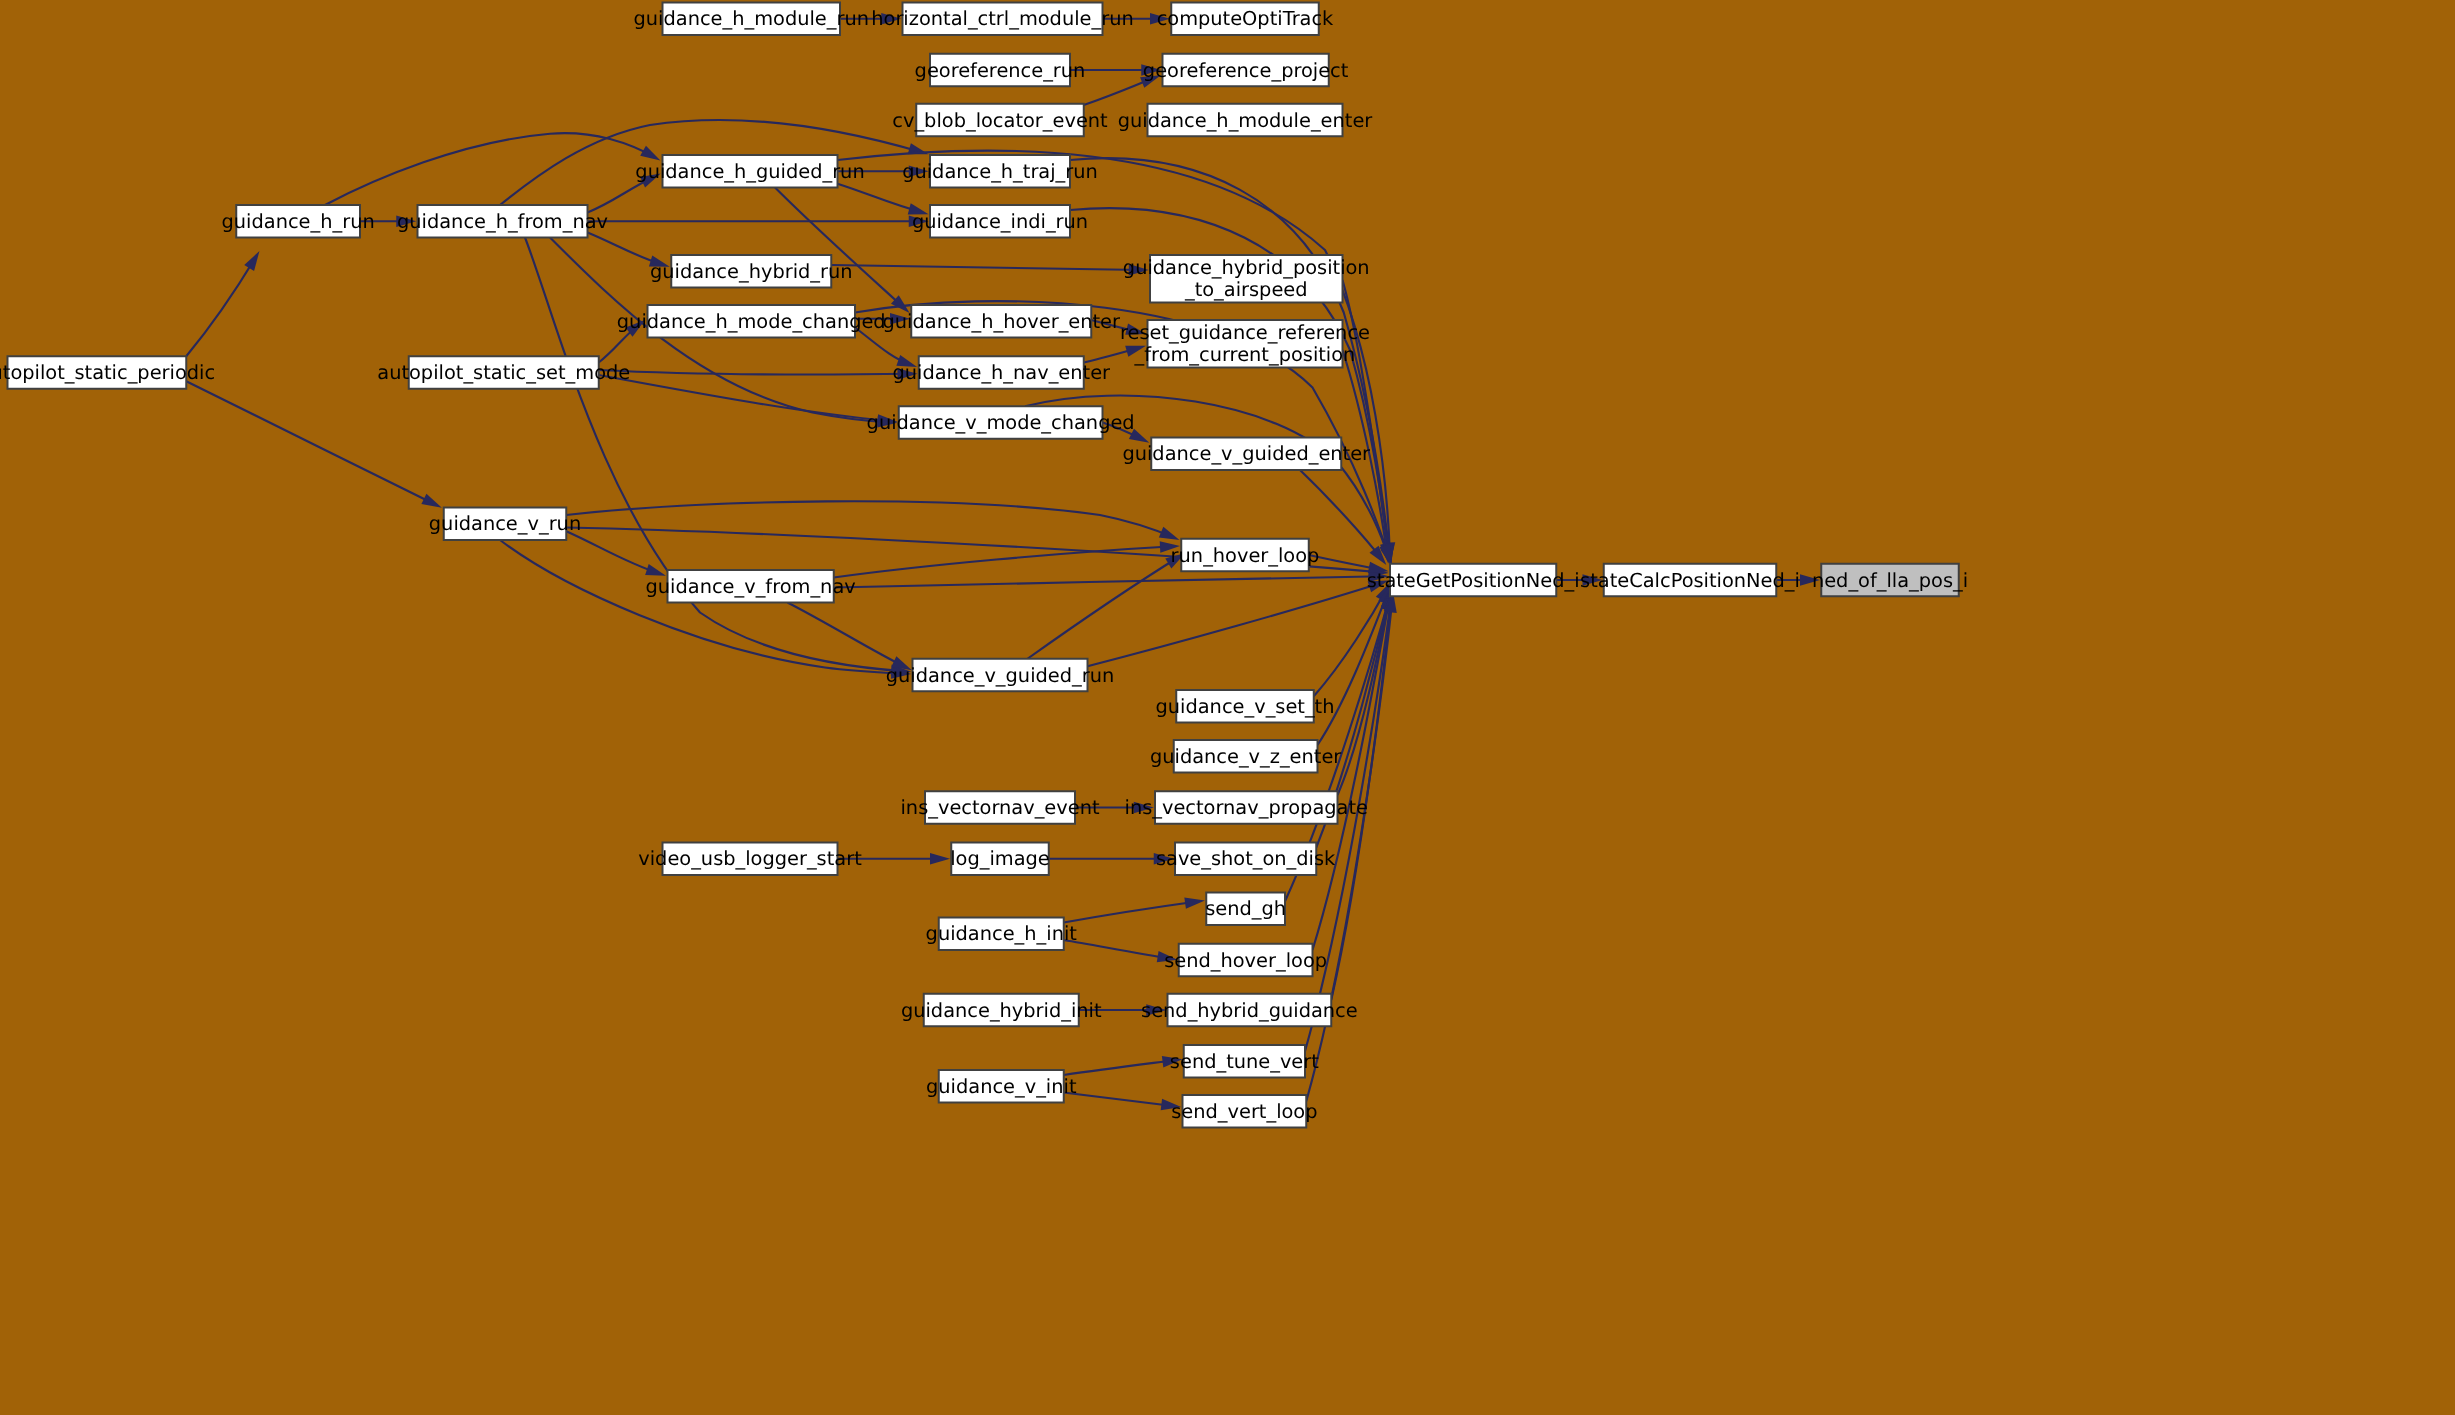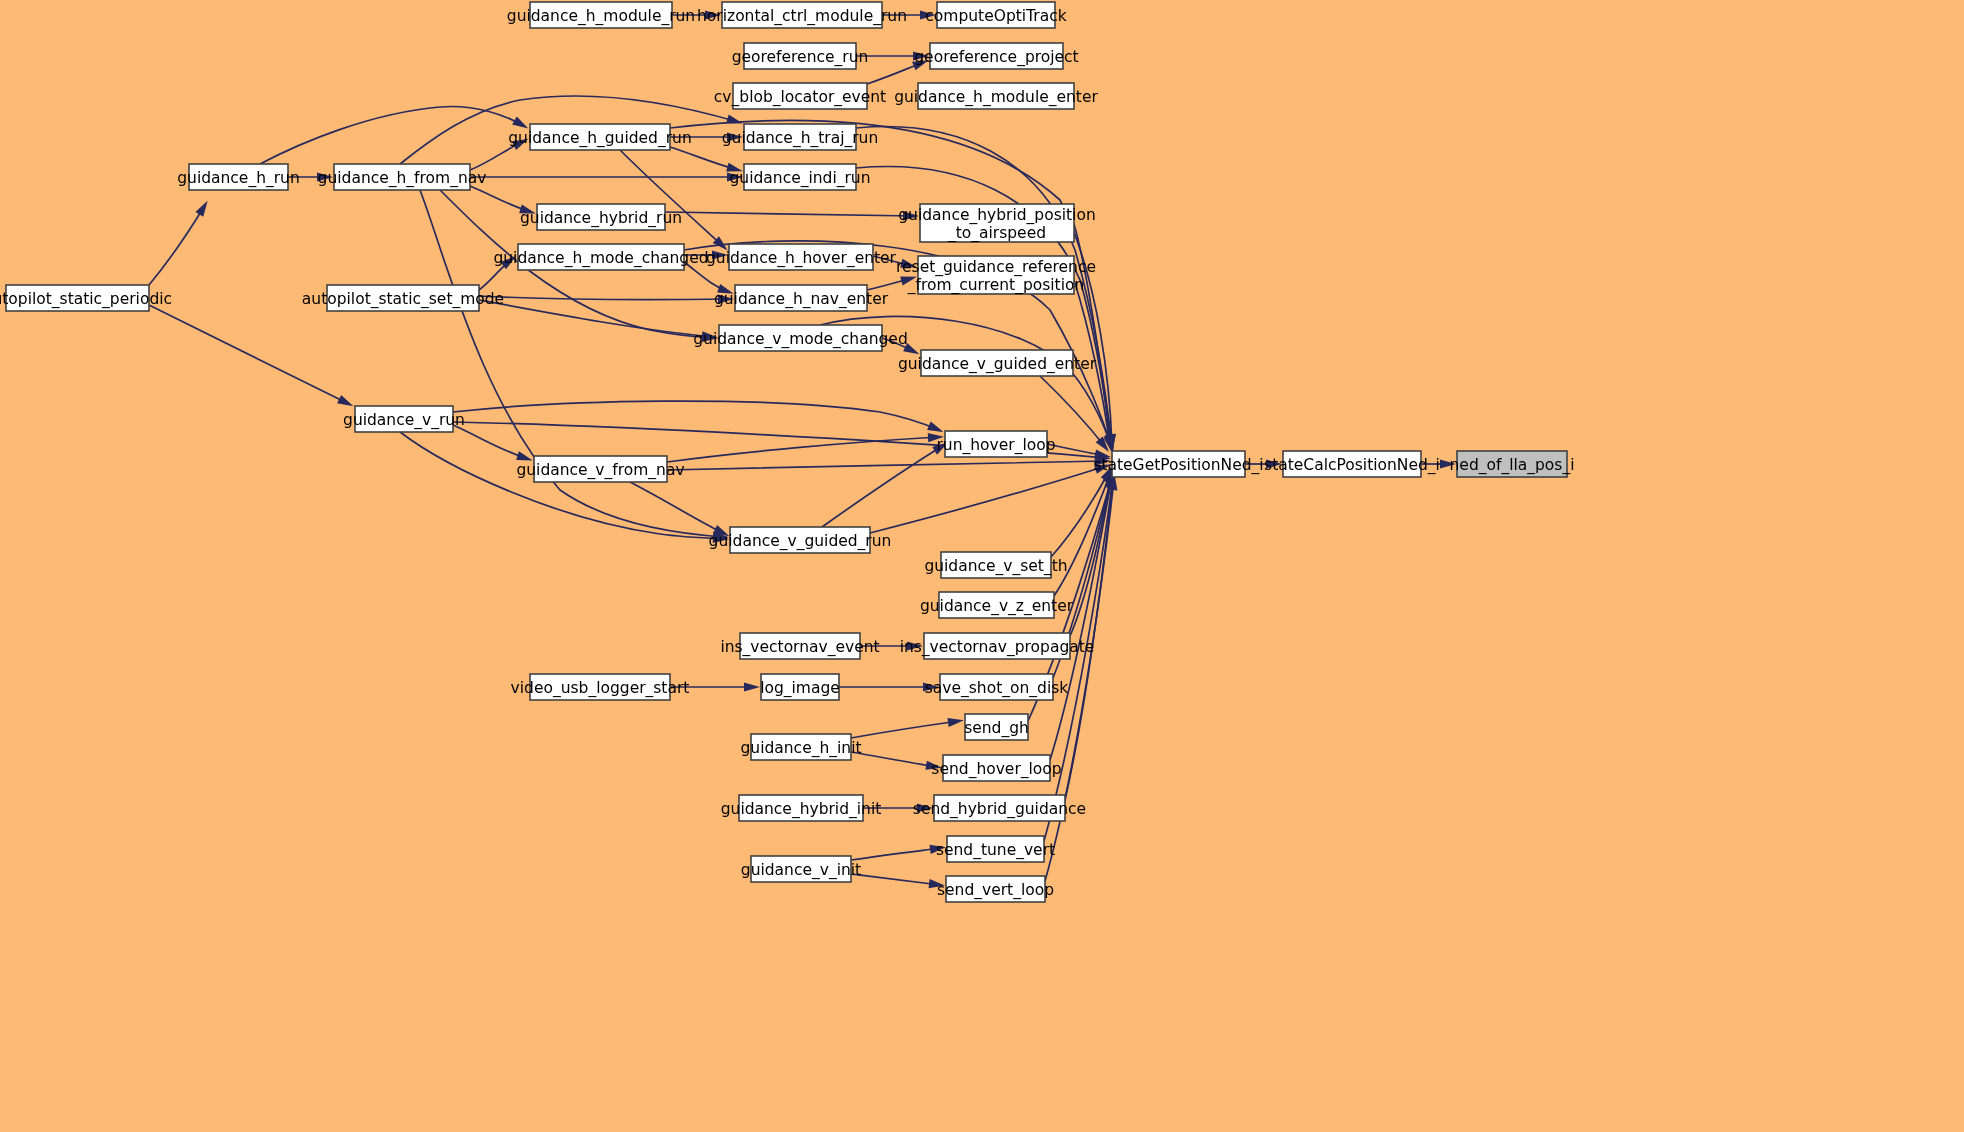--- a/index.html
+++ b/index.html
@@ -4,21 +4,21 @@
 <style>
   html, body {
     margin: 0;
     padding: 0;
     background: #ffffff;
   }
   #canvas-wrap {
     position: relative;
     width: 1964px;
     height: 1132px;
-    background: #fdba74;
+    background: #a16207;
     overflow: hidden;
     font-family: "DejaVu Sans", "Liberation Sans", sans-serif;
   }
   svg#graph {
     position: absolute;
     top: 0; left: 0;
     width: 1964px;
     height: 1132px;
   }
   .node-box {

